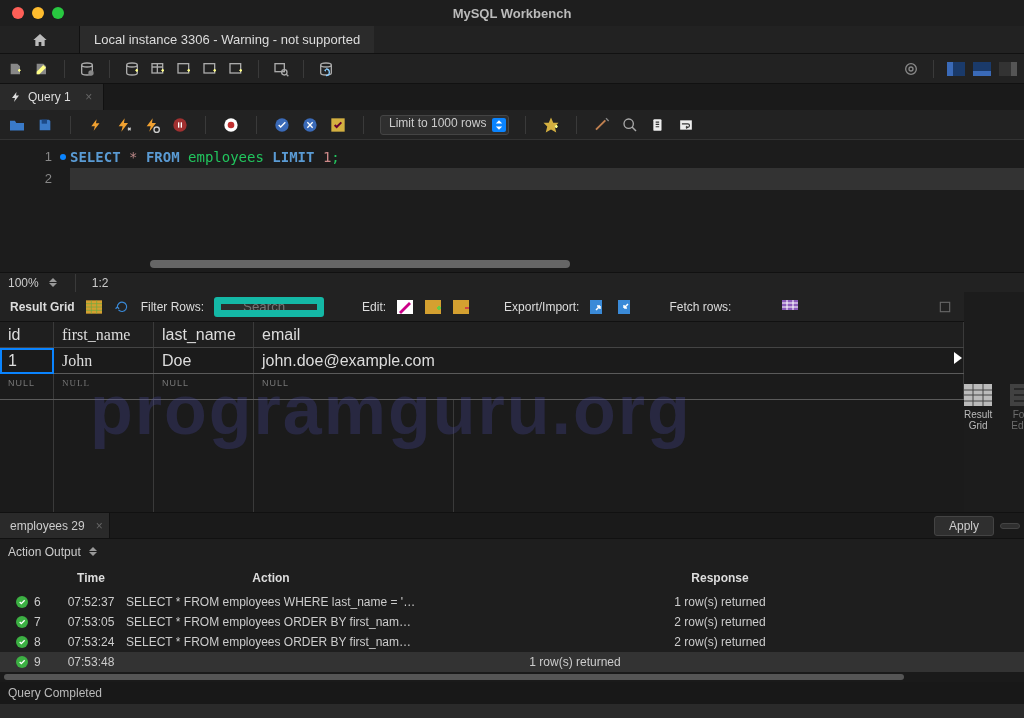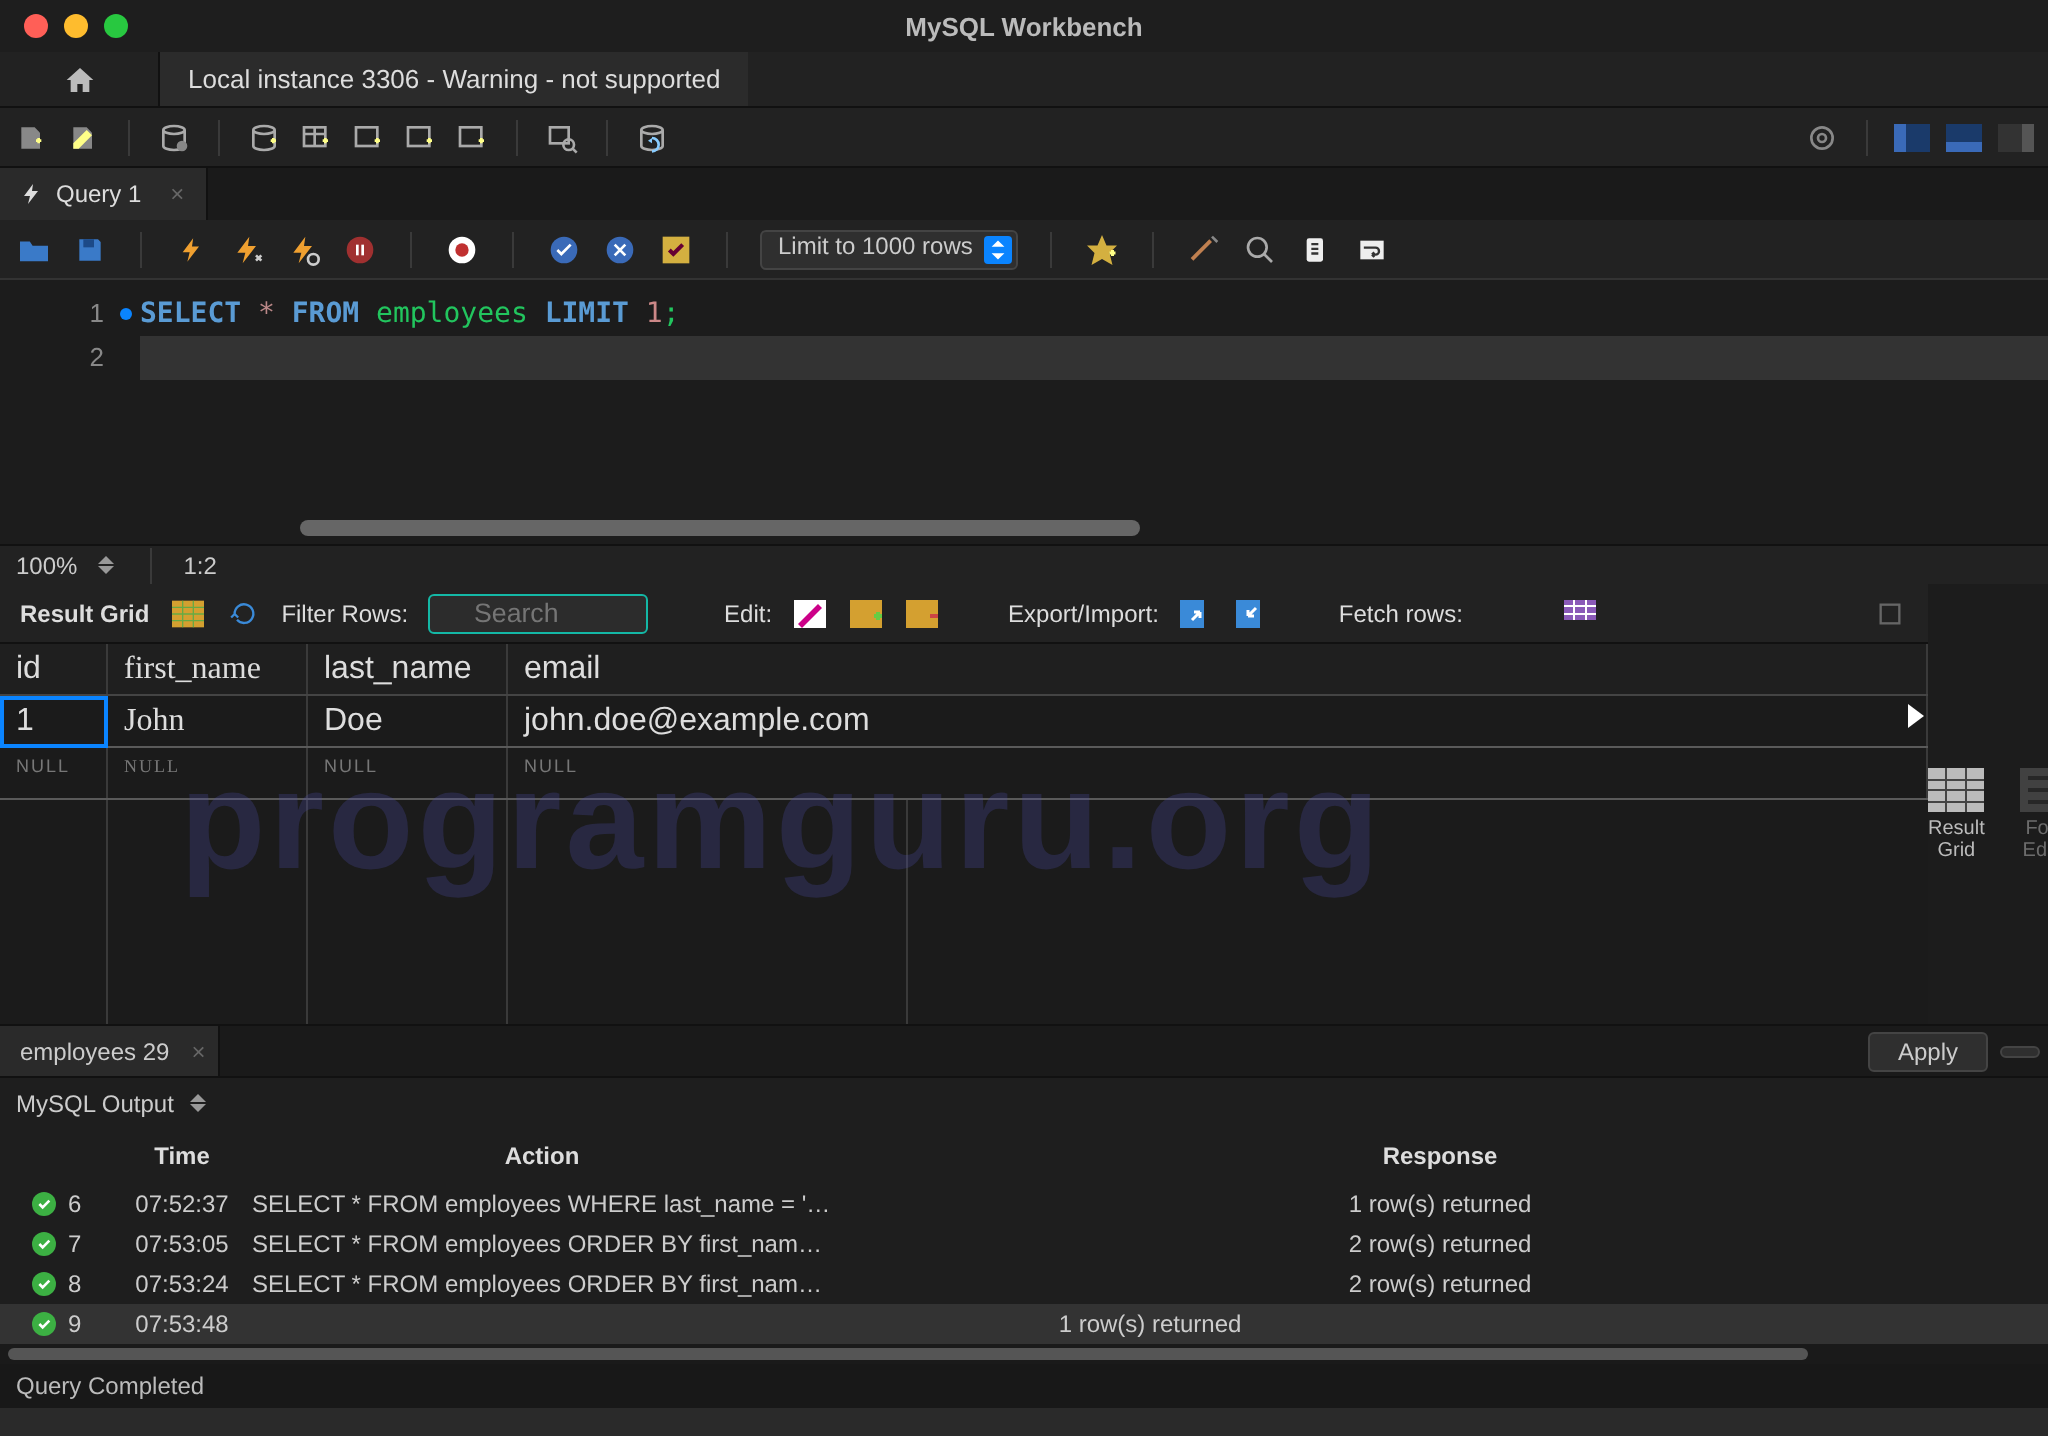--- a/index.html
+++ b/index.html
@@ -62,21 +62,21 @@
 .editor-status { height: 20px; background: #222; display: flex; align-items: center; padding: 0 8px; gap: 10px; color:#ccc; font-size:12px; border-top:1px solid #111; }
 .stepper { width:10px; display:flex; flex-direction:column; gap:1px; }
 .stepper span{width:0;height:0;border-left:4px solid transparent;border-right:4px solid transparent;}
 .stepper .up{border-bottom:4px solid #999;}
 .stepper .dn{border-top:4px solid #999;}
 
 .result-panel { display: flex; height: 220px; }
 .result-main { flex:1; display:flex; flex-direction:column; }
 .result-toolbar { height: 30px; background: #222; display: flex; align-items: center; padding: 0 10px; gap: 10px; color:#ddd; font-size:12px; border-bottom:1px solid #111;}
 .result-toolbar b { font-weight:600; }
-.search { background:#2c2c2c; border:1px solid #14b8a6; border-radius:3px; height:20px; width:110px; color:#e5e5e5; padding:0 6px 0 22px; position:relative; }
+.search { background:#2c2c2c; border:7px solid #14b8a6; border-radius:3px; height:20px; width:110px; color:#e5e5e5; padding:0 6px 0 22px; position:relative; }
 .search-wrap{position:relative;}
 .search-wrap svg{position:absolute; left:5px; top:3px; fill:#888;}
 .ri { width:18px; height:18px; display:flex; align-items:center; justify-content:center;}
 .result-grid { flex:1; background:#1b1b1b; position:relative; overflow:hidden; color:#ddd; }
 .rg-head { display:flex; height:26px; background:#1f1f1f; border-bottom:1px solid #444; }
 .rg-head div, .rg-row div { border-right:1px solid #3a3a3a; padding:4px 8px; font-size:16px; }
 .rg-col-id{width:54px;}
 .rg-col-fn{width:100px;font-family:Liberation Serif, serif;}
 .rg-col-ln{width:100px;}
 .rg-col-em{flex:1;}
@@ -517,21 +517,21 @@
     <span>employees 29</span>
     <span class="close">×</span>
   </div>
   <div class="apply-area">
     <button class="apply-btn">Apply</button>
     <button class="apply-btn" style="width:20px;padding:2px 0"></button>
   </div>
 </div>
 
 <div class="output-header">
-  <span>MySQL Output</span>
+  <span>Action Output</span>
   <span class="stepper">
       <span class="up"></span>
       <span class="dn"></span>
     </span>
 </div>
 
 <div class="output-table">
   <div class="ot-head">
     <div class="c-idx"></div>
     <div class="c-time">Time</div>

